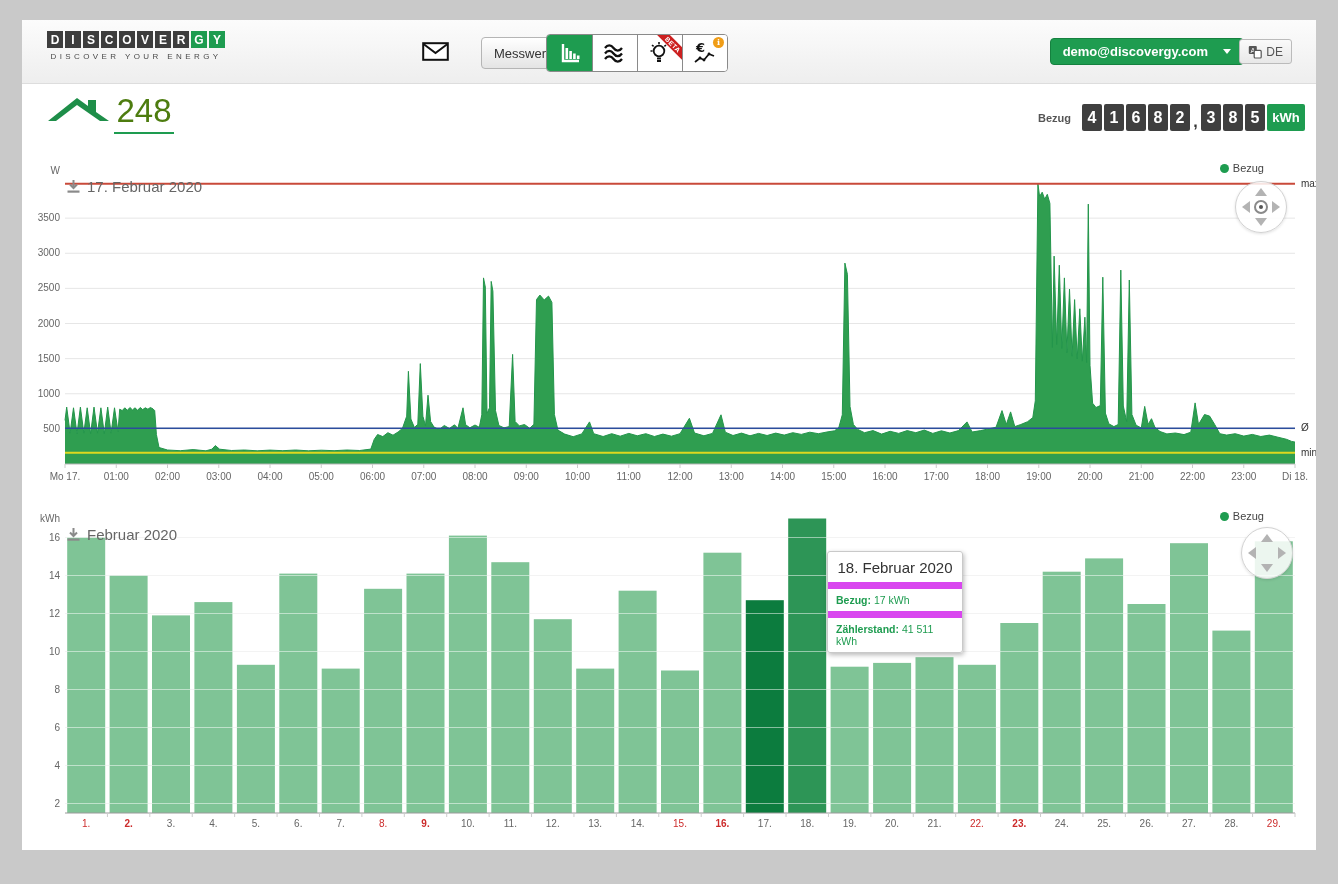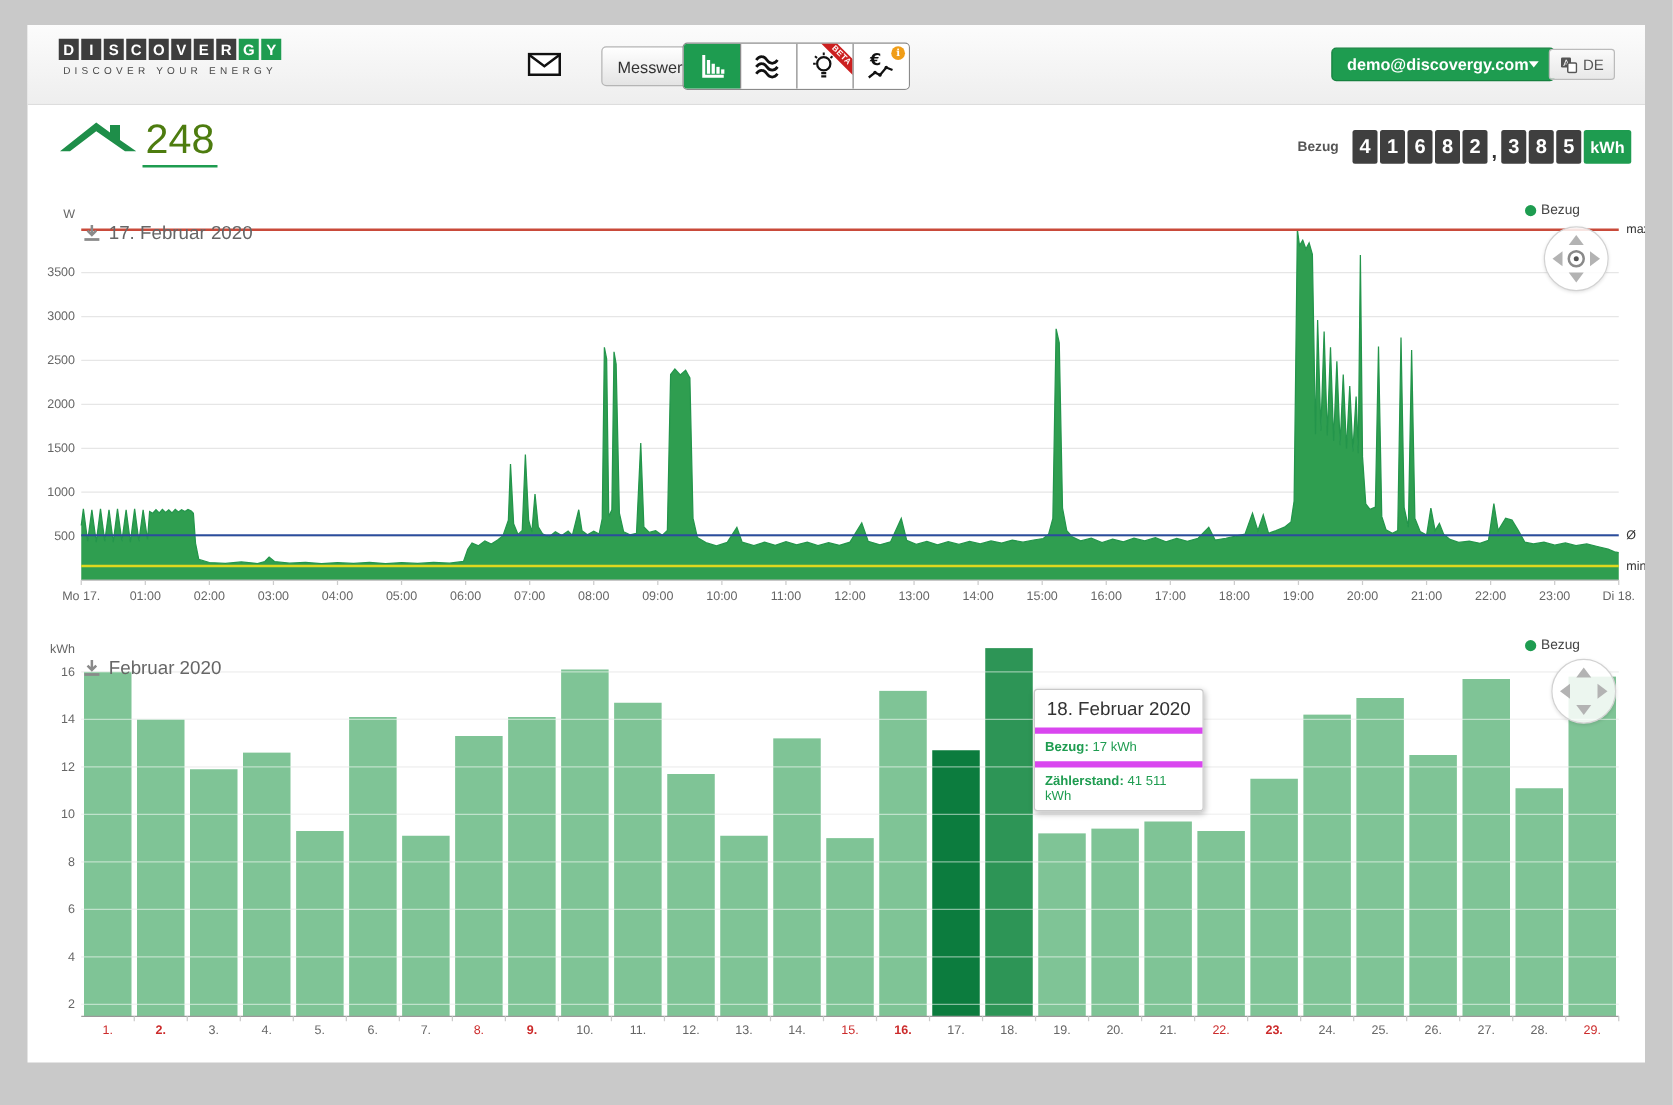--- a/index.html
+++ b/index.html
@@ -42,21 +42,21 @@
   .icon-btn.active { background:#1e9c50; }
   #beta-ribbon { position:absolute; top:5px; right:-11px; width:40px; transform:rotate(45deg);
                  background:#cc1f1f; color:#fff; font-size:6.5px; font-weight:bold; text-align:center;
                  letter-spacing:.5px; padding:1px 0; }
   #info-badge { position:absolute; top:2px; right:3px; width:11px; height:11px; border-radius:50%;
                 background:#f09d17; color:#fff; font-size:8px; font-weight:bold; line-height:11px;
                 text-align:center; font-family:"DejaVu Serif",serif; }
 
   #account-btn { position:absolute; right:72px; top:18px; height:27px; padding:0 12px;
                  background:#1e9c50; border:1px solid #15813f; border-radius:4px; color:#fff;
-                 font-size:13px; font-weight:bold; display:flex; align-items:center; gap:0; cursor:pointer; }
+                 font-size:13px; font-weight:bold; display:flex; align-items:center; gap:15px; cursor:pointer; }
   #lang-btn { position:absolute; right:24px; top:19px; height:25px; padding:0 8px;
               background:linear-gradient(#fafafa,#e8e8e8); border:1px solid #bbb; border-radius:3px;
               font-size:12px; color:#555; display:flex; align-items:center; gap:4px; cursor:pointer; }
 
   
   #house-widget { position:absolute; left:26px; top:70px; cursor:pointer; }
   #house-number { font-size:33px; color:#4d7c0f; margin-top:2px; padding:0 2px 2px 2px;
                   border-bottom:2px solid #1e9c50; display:inline-block; }
 
   #counter { position:absolute; right:11px; top:84px; display:flex; align-items:center; gap:2px; }
@@ -86,21 +86,21 @@
   .tri.right { right:6px; top:19px; border-top:6px solid transparent; border-bottom:6px solid transparent; border-left:8px solid #b3b3b3; }
   .pan-center { position:absolute; left:18px; top:18px; width:14px; height:14px; border:2px solid #8a8a8a;
                 border-radius:50%; }
   .pan-center::after { content:""; position:absolute; left:3px; top:3px; width:4px; height:4px;
                        border-radius:50%; background:#555; }
 
   
   #tooltip { position:absolute; left:805px; top:41px; width:136px; background:rgba(255,255,255,.97);
              border:1px solid #c9c9c9; border-radius:3px; box-shadow:1px 2px 5px rgba(0,0,0,.28); z-index:5; }
   #tooltip .tt-title { font-size:15px; color:#333; text-align:center; padding:7px 6px 6px 6px; }
-  .tt-row { border-top:5px solid #d946ef; padding:5px 8px; font-size:10.5px; color:#1e9c50; }
+  .tt-row { border-top:7px solid #d946ef; padding:5px 8px; font-size:10.5px; color:#1e9c50; }
   .tt-row b { font-weight:bold; }
 </style>
 </head>
 <body>
 
 <div id="page">
 
   <div id="header">
     <div id="logo">
       <div id="logo-boxes">

